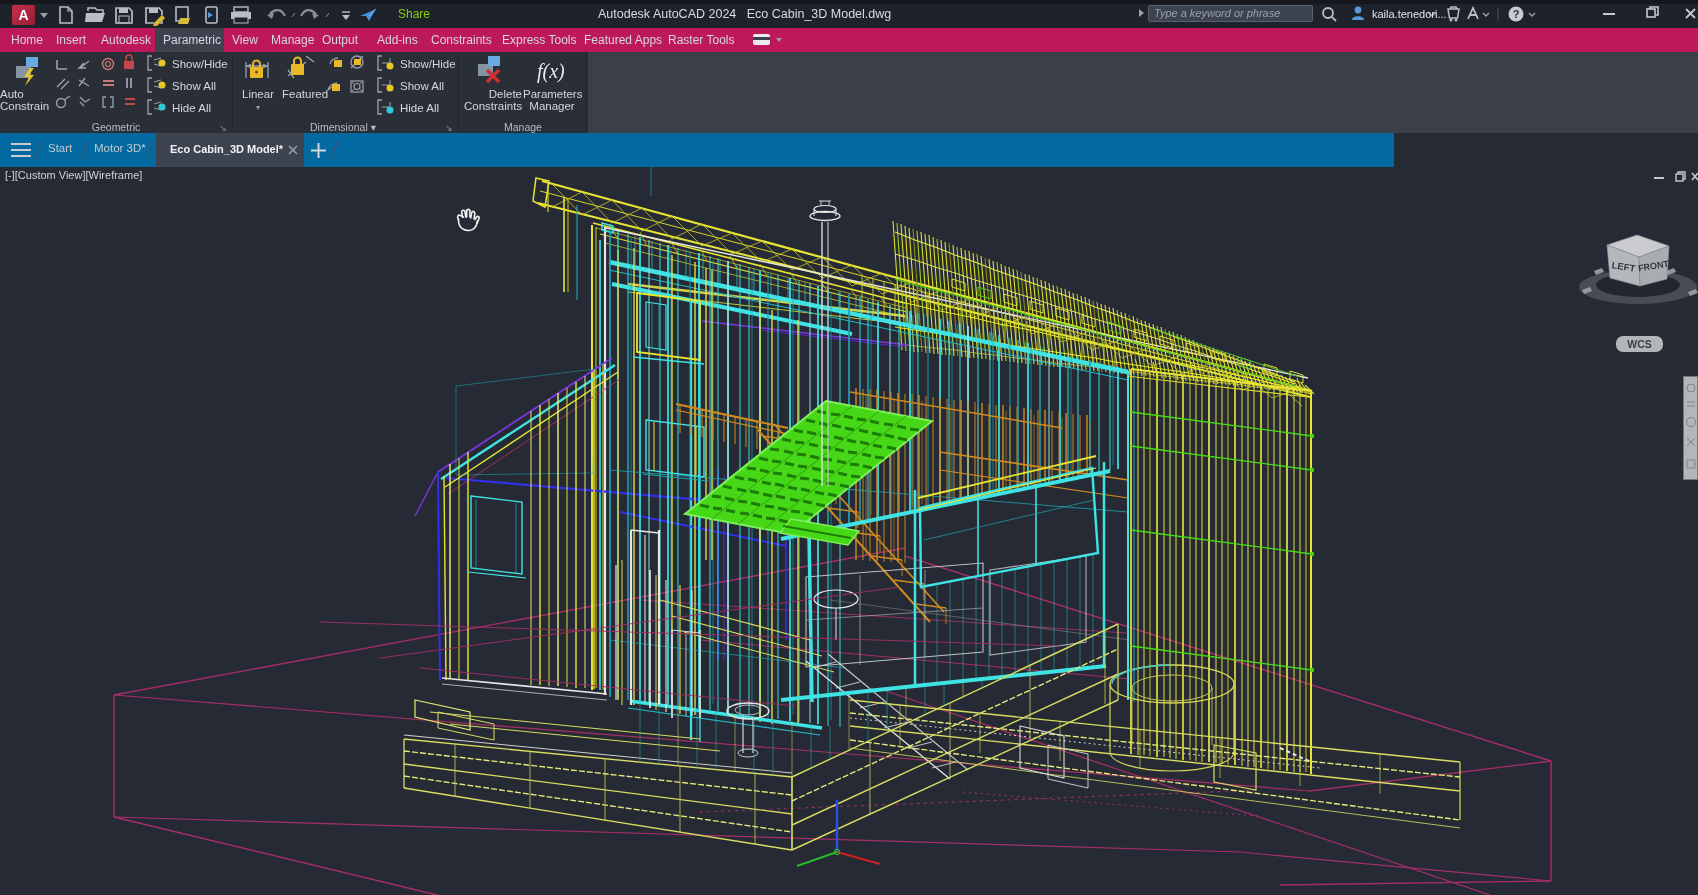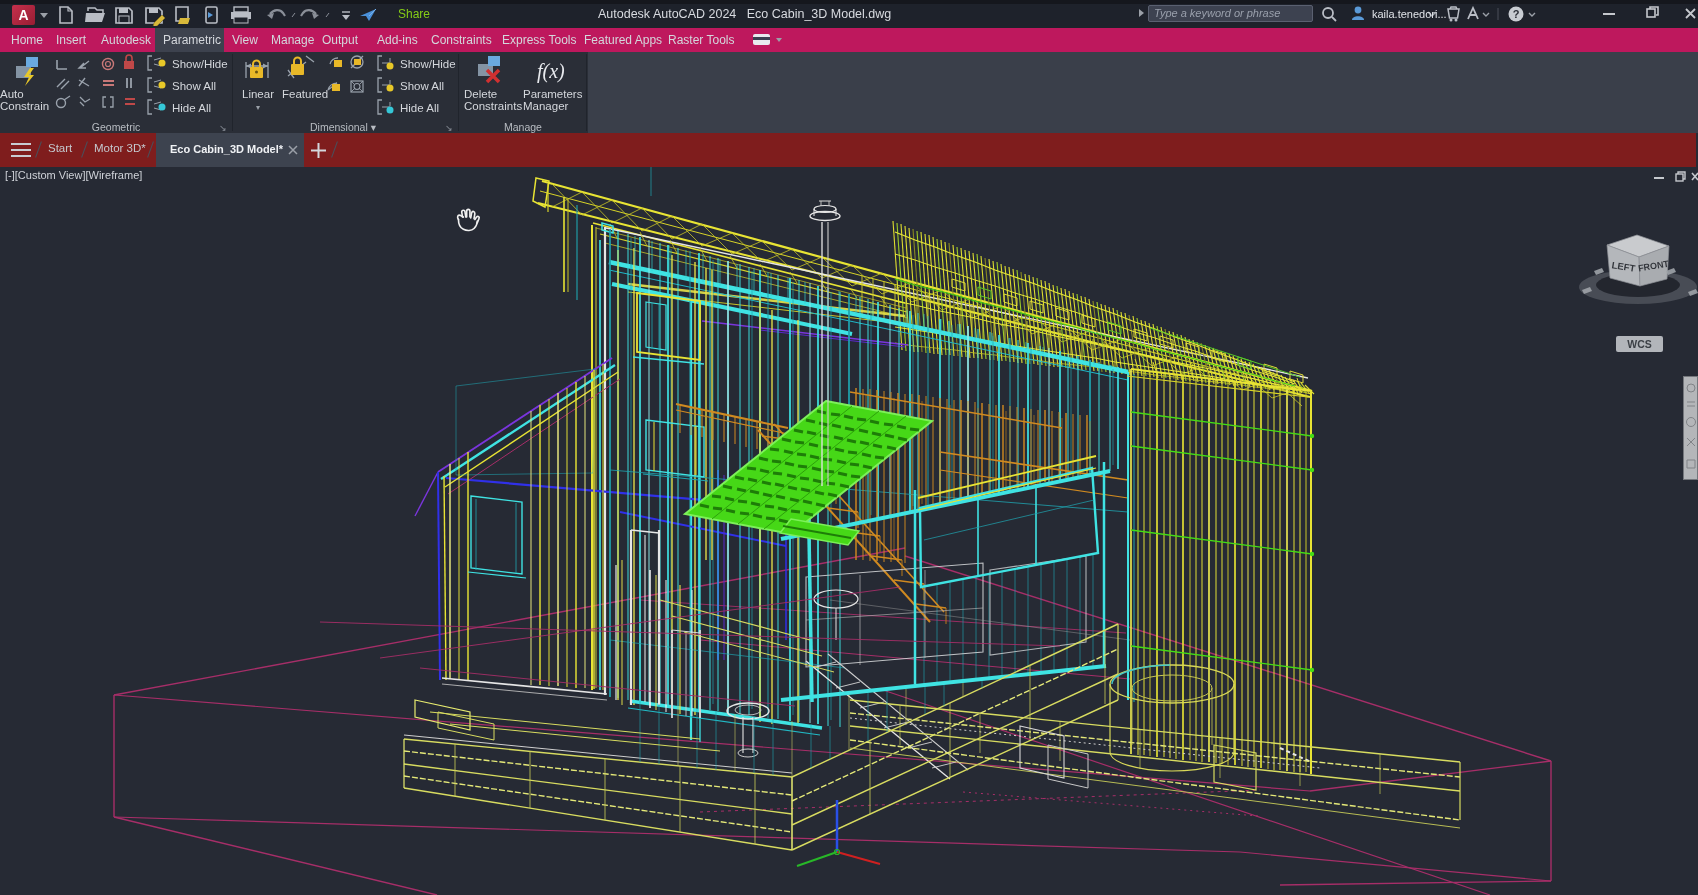--- a/index.html
+++ b/index.html
@@ -941,24 +941,24 @@
     </svg>
     <div class="abs txt" style="left:172px;top:6px;font-size:11.5px">Show/Hide</div>
     <div class="abs txt" style="left:172px;top:28px;font-size:11.5px">Show All</div>
     <div class="abs txt" style="left:172px;top:50px;font-size:11.5px">Hide All</div>
     <div class="abs txt" style="left:400px;top:6px;font-size:11.5px">Show/Hide</div>
     <div class="abs txt" style="left:400px;top:28px;font-size:11.5px">Show All</div>
     <div class="abs txt" style="left:400px;top:50px;font-size:11.5px">Hide All</div>
     <div class="abs txt" style="left:0px;top:36px;width:55px;text-align:left;font-size:11.5px">Auto<br>Constrain</div>
     <div class="abs txt" style="left:240px;top:36px;width:36px;text-align:center;font-size:11.5px">Linear<br><span style="font-size:8px;color:#9aa0a8">▾</span></div>
     <div class="abs txt" style="left:282px;top:36px;width:40px;text-align:center;font-size:11.5px">Featured</div>
-    <div class="abs txt" style="left:464px;top:36px;width:58px;text-align:left;font-size:11.5px">Delete<br>Constraints</div>
-    <div class="abs txt" style="left:523px;top:36px;width:58px;font-size:11.5px">Parameters<br>Manager</div>
+    <div class="abs txt" style="left:464px;top:36px;width:58px;text-align:right;font-size:11.5px">Delete<br>Constraints</div>
+    <div class="abs txt" style="left:523px;top:36px;width:58px;text-align:center;font-size:11.5px">Parameters<br>Manager</div>
   </div>
-<div class="abs" style="left:0;top:133px;width:1696px;height:34px;background:#7f1d1d">
+<div class="abs" style="left:0;top:133px;width:1394px;height:34px;background:#0369a1">
     <svg class="abs" style="left:10px;top:9px" width="22" height="16">
       <path d="M1,2 h20 M1,8 h20 M1,14 h20" stroke="#c8ccd2" stroke-width="2"></path>
     </svg>
     <div class="abs txt" style="left:48px;top:9px;font-size:11.5px;color:#c4c8ce">Start</div>
     <div class="abs txt" style="left:94px;top:9px;font-size:11.5px;color:#c4c8ce">Motor 3D*</div>
     <div class="abs" style="left:38px;top:8px;width:1px;height:17px;background:#4a4f5a;transform:rotate(20deg)"></div>
     <div class="abs" style="left:84px;top:8px;width:1px;height:17px;background:#4a4f5a;transform:rotate(20deg)"></div>
     <div class="abs" style="left:150px;top:8px;width:1px;height:17px;background:#4a4f5a;transform:rotate(20deg)"></div>
     <div class="abs" style="left:156px;top:0;width:148px;height:34px;background:#3d434f"></div>
     <div class="abs txt" style="left:170px;top:10px;font-size:11px;font-weight:bold;color:#f0f2f5">Eco Cabin_3D Model*</div>
@@ -983,21 +983,21 @@
     <polygon points="37,25 67,15 99,26 69,37" fill="#c9cbce" stroke="#8e9196" stroke-width="0.7"></polygon>
     <polygon points="37,25 69,37 70,66 40,58" fill="#b4b7bb" stroke="#8e9196" stroke-width="0.7"></polygon>
     <polygon points="69,37 99,26 97,59 70,66" fill="#a9acb0" stroke="#8e9196" stroke-width="0.7"></polygon>
     <text x="53" y="50" font-size="9.5" font-weight="bold" fill="#33363c" text-anchor="middle" transform="rotate(9 53 50)" font-family="Liberation Sans">LEFT</text>
     <text x="84" y="49" font-size="9" font-weight="bold" fill="#33363c" text-anchor="middle" transform="rotate(-9 84 49)" font-family="Liberation Sans">FRONT</text>
     <path d="M24,51 l8,-3 l2,4 l-8,3 z" fill="#9fa3a8" opacity="0.9"></path>
     <path d="M96,51 l8,-3 l2,4 l-8,3 z" fill="#9fa3a8" opacity="0.9"></path>
     <path d="M12,70 l8,-3 l2,4 l-8,3 z" fill="#9fa3a8" opacity="0.9"></path>
     <path d="M118,72 l8,-3 l2,4 l-8,3 z" fill="#9fa3a8" opacity="0.9"></path>
   </svg>
-<div class="abs" style="left:1616px;top:336px;width:47px;height:16px;background:#b2b5ba;border-radius:2px;color:#3c4046;font-size:10.5px;font-weight:bold;text-align:center;line-height:16px">WCS</div>
+<div class="abs" style="left:1616px;top:336px;width:47px;height:16px;background:#b2b5ba;border-radius:7px;color:#3c4046;font-size:10.5px;font-weight:bold;text-align:center;line-height:16px">WCS</div>
 <div class="abs" style="left:1683px;top:376px;width:15px;height:104px;background:#b4b6b9;border:1px solid #74777c"></div>
 <svg class="abs" style="left:1684px;top:378px" width="13" height="100">
     <g stroke="#808387" fill="none">
       <circle cx="7" cy="10" r="4"></circle>
       <path d="M3,24 h8 M3,28 h8"></path>
       <circle cx="7" cy="44" r="4.5"></circle>
       <path d="M3,60 l8,8 m0,-8 l-8,8"></path>
       <path d="M3,82 h8 v8 h-8 z"></path>
     </g>
   </svg>

